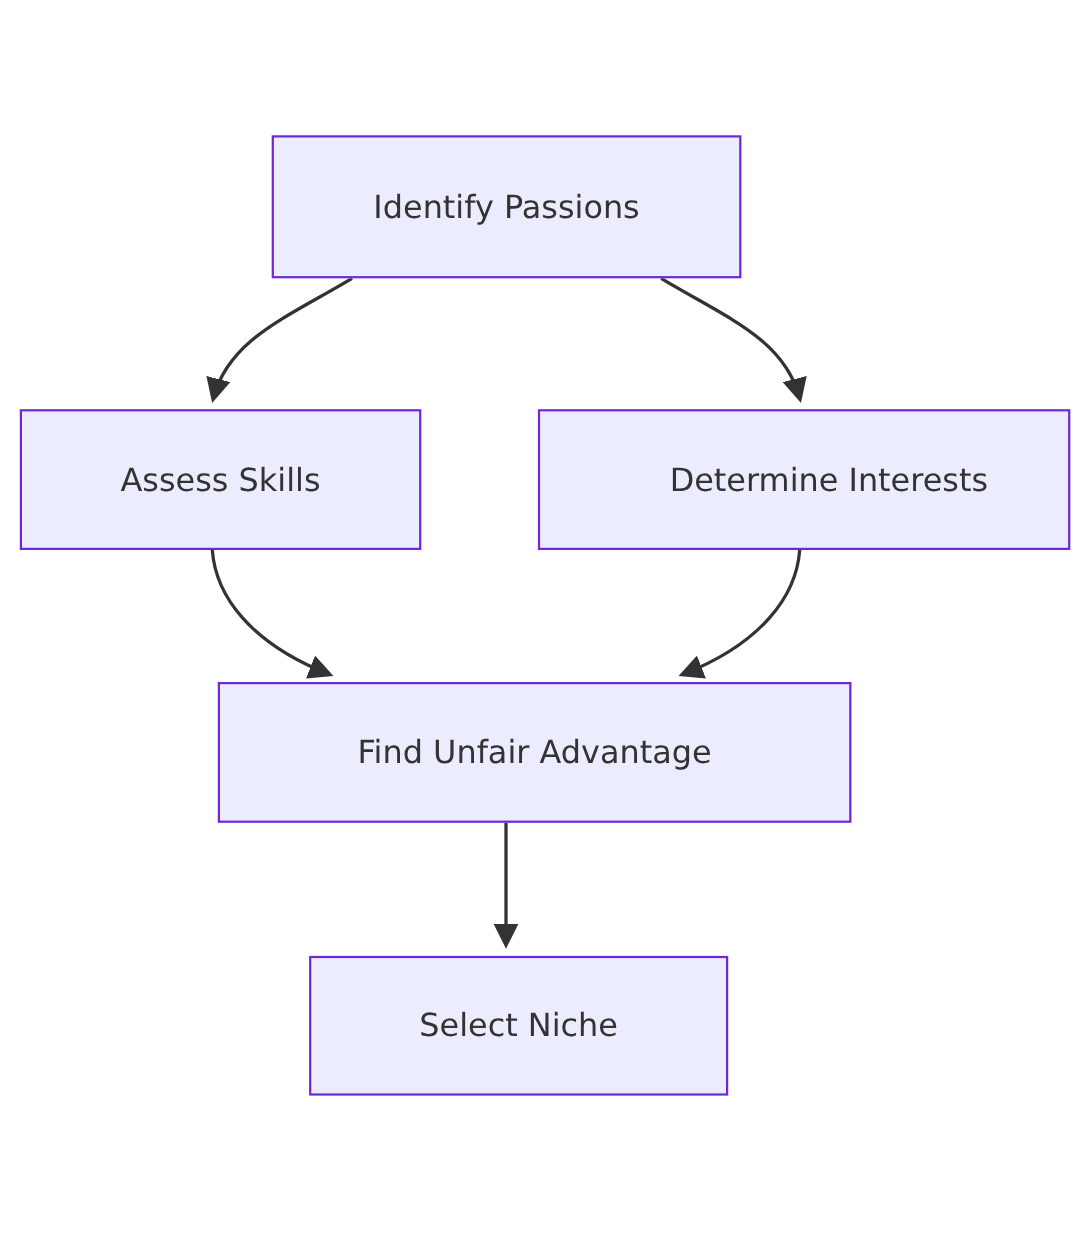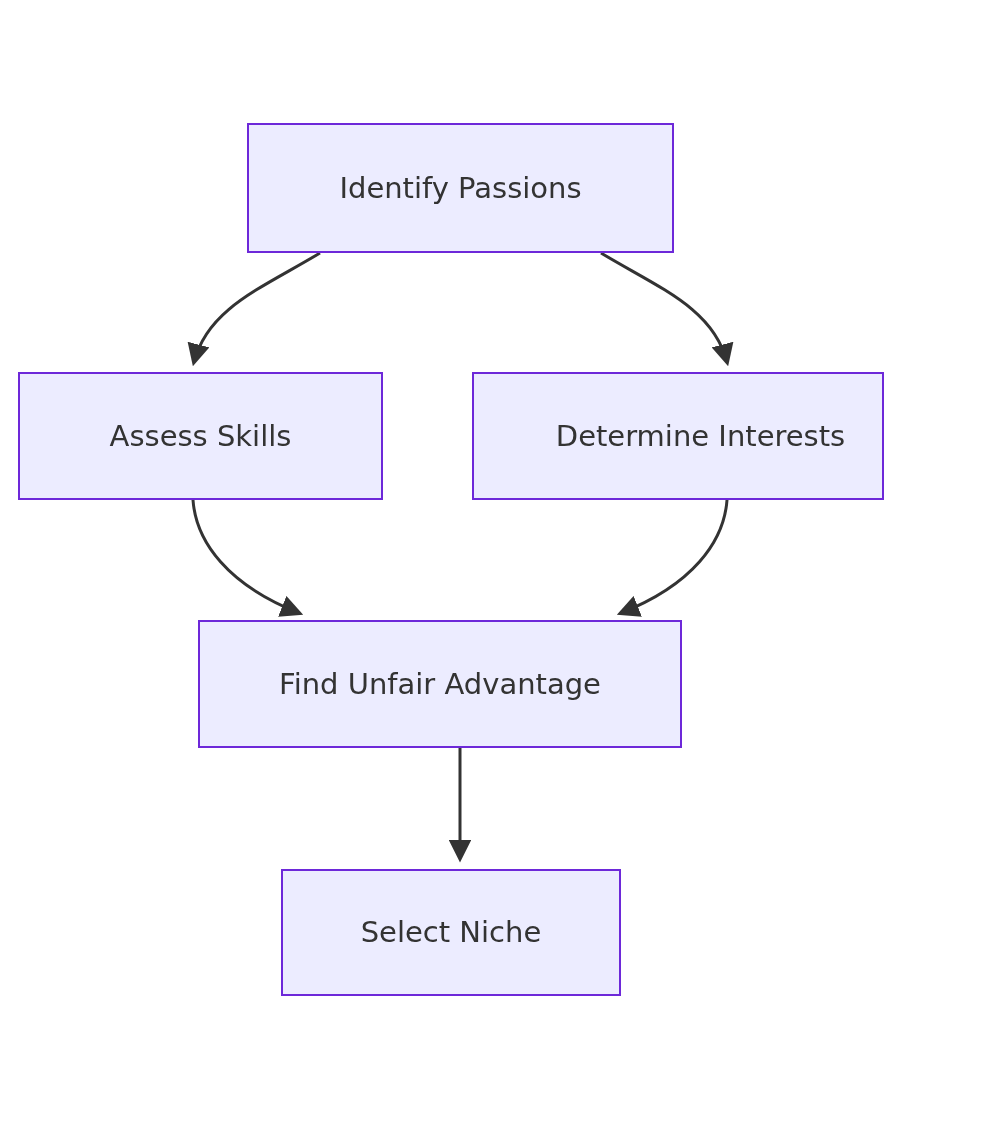--- a/index.html
+++ b/index.html
@@ -35,23 +35,23 @@
     display: flex;
     align-items: center;
     justify-content: center;
     text-align: center;
     color: #333333;
     font-size: 29px;
     line-height: 1.2;
   }
   .node-identify  { left: 247px; top: 123px; width: 427px; height: 130px; }
   .node-assess    { left: 18px;  top: 372px; width: 365px; height: 128px; }
-  .node-determine { left: 472px; top: 372px; width: 412px; height: 128px; padding-left: 45px; }
-  .node-find      { left: 198px; top: 620px; width: 484px; height: 128px; }
-  .node-select    { left: 281px; top: 869px; width: 340px; height: 127px; }
+  .node-determine { left: 489px; top: 372px; width: 484px; height: 128px; padding-left: 45px; }
+  .node-find      { left: 198px; top: 620px; width: 576px; height: 128px; }
+  .node-select    { left: 281px; top: 869px; width: 381px; height: 127px; }
 </style>
 </head>
 <body>
 
 <div class="canvas">
 
   <svg class="edges-layer" width="988" height="1122" viewBox="0 0 988 1122" xmlns="http://www.w3.org/2000/svg">
     <defs>
       <marker id="arrowhead" viewBox="0 0 10 10" refX="8" refY="5" markerWidth="7.5" markerHeight="7.5" orient="auto-start-reverse">
         <path d="M 0 0 L 10 5 L 0 10 z" fill="#333333"></path>

